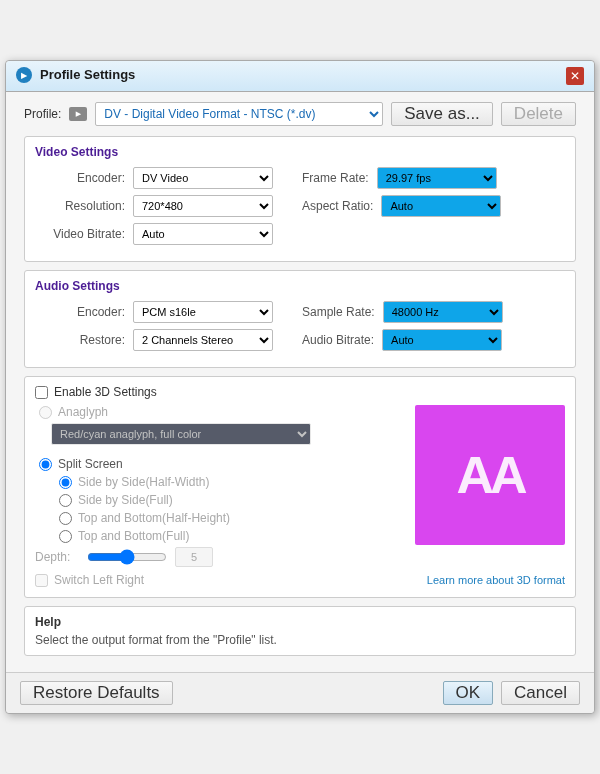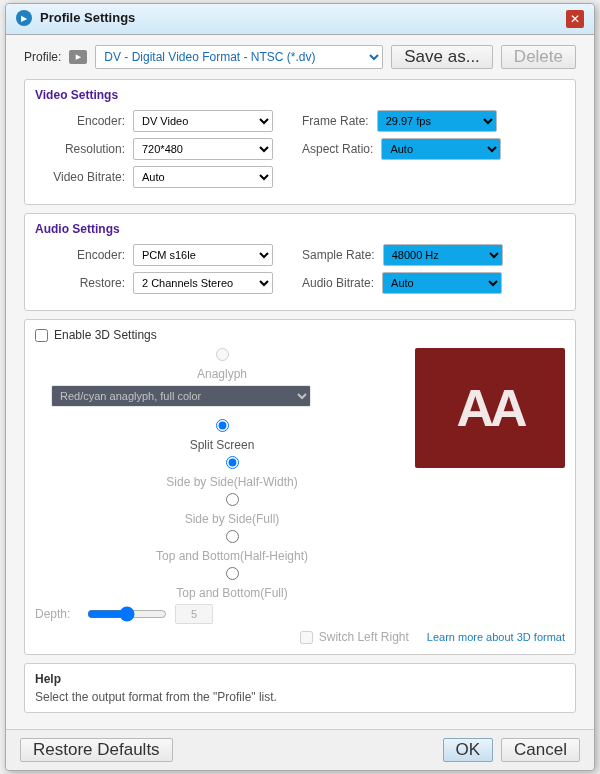--- a/index.html
+++ b/index.html
@@ -194,21 +194,20 @@
       gap: 6px;
       margin-bottom: 6px;
     }
     .checkbox-row input[type=checkbox] { cursor: pointer; }
     .radio-row {
       display: flex;
       align-items: center;
       gap: 6px;
       margin-bottom: 4px;
       padding-left: 4px;
-      flex-direction: column;
     }
     .radio-row input[type=radio] { cursor: pointer; }
     .disabled-text { color: #aaa; }
     .disabled-select {
       border: 1px solid #ddd;
       background: #0f172a;
       color: #aaa;
       height: 22px;
       border-radius: 2px;
       font-size: 11px;
@@ -219,22 +218,22 @@
     }
     .three-d-layout {
       display: flex;
       gap: 10px;
     }
     .three-d-left {
       flex: 1;
     }
     .three-d-preview {
       width: 150px;
-      height: 120px;
-      background: #7f1d1d;
+      height: 140px;
+      background: #d946ef;
       border-radius: 2px;
       display: flex;
       align-items: center;
       justify-content: center;
       flex-shrink: 0;
     }
     .three-d-aa {
       font-size: 52px;
       font-weight: bold;
       color: white;
@@ -265,21 +264,21 @@
       justify-content: center;
       font-size: 11px;
       color: #aaa;
       border-radius: 2px;
     }
     .switch-row {
       display: flex;
       align-items: center;
       gap: 18px;
       margin-top: 6px;
-      justify-content: flex-end;
+      justify-content: space-between;
     }
     .switch-left {
       display: flex;
       align-items: center;
       gap: 6px;
     }
     .learn-link {
       color: #2080c0;
       text-decoration: none;
       font-size: 11px;

